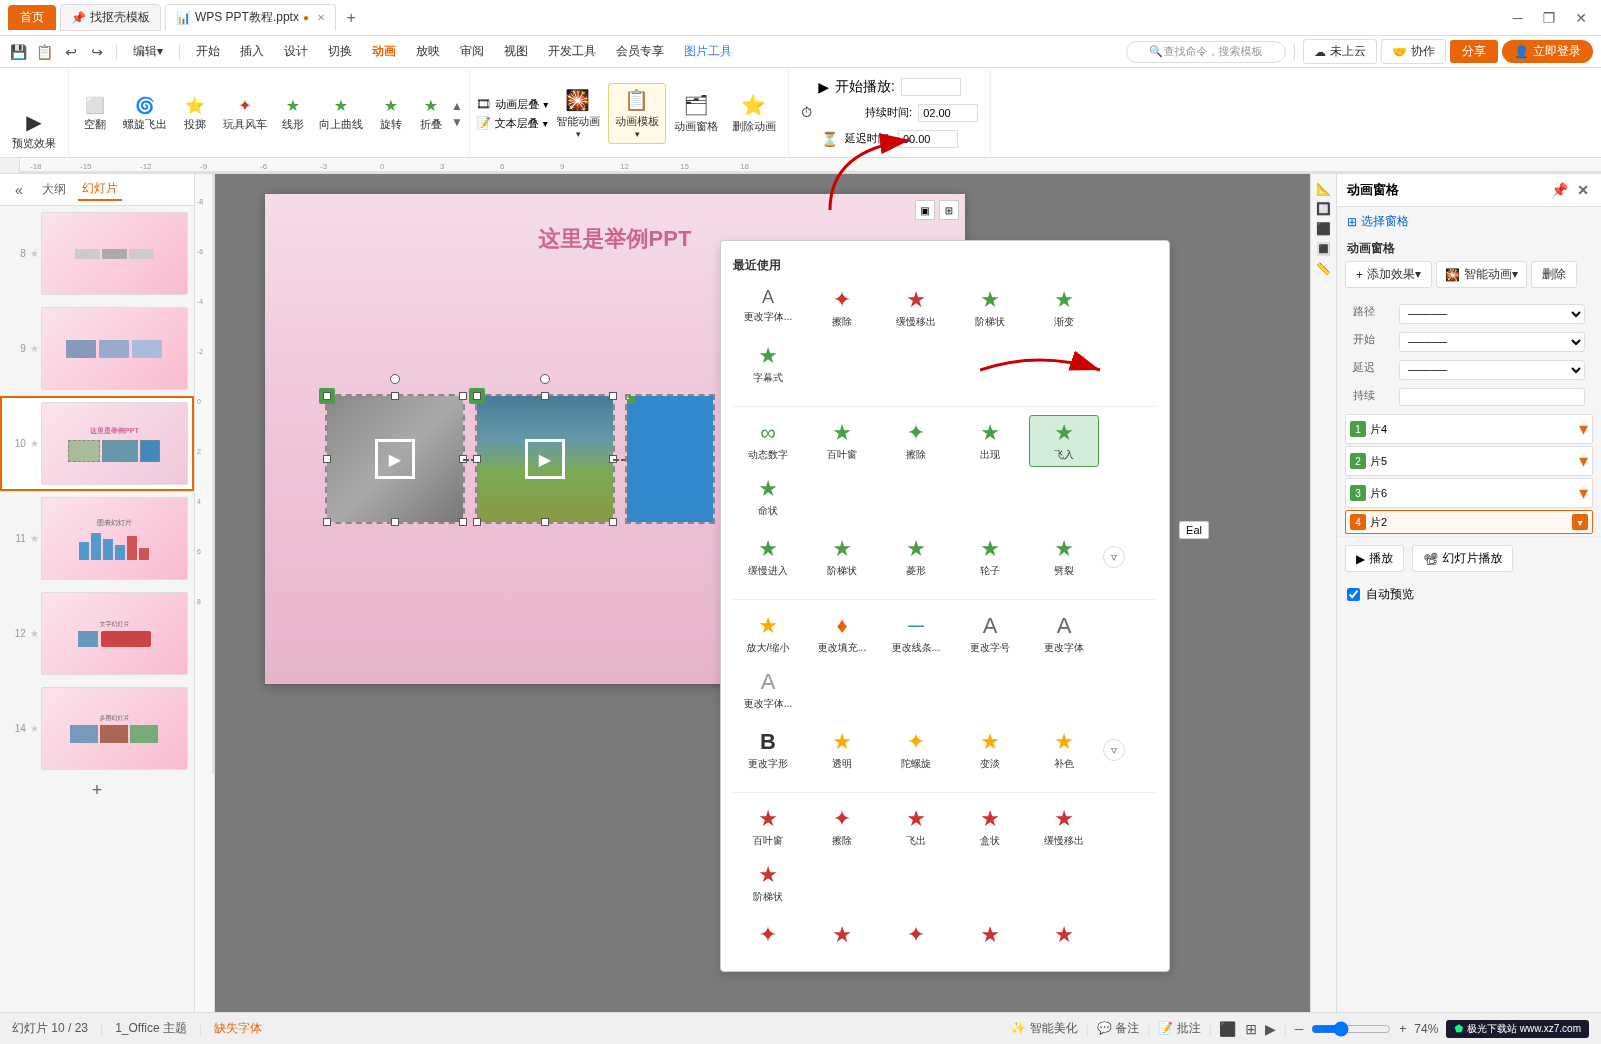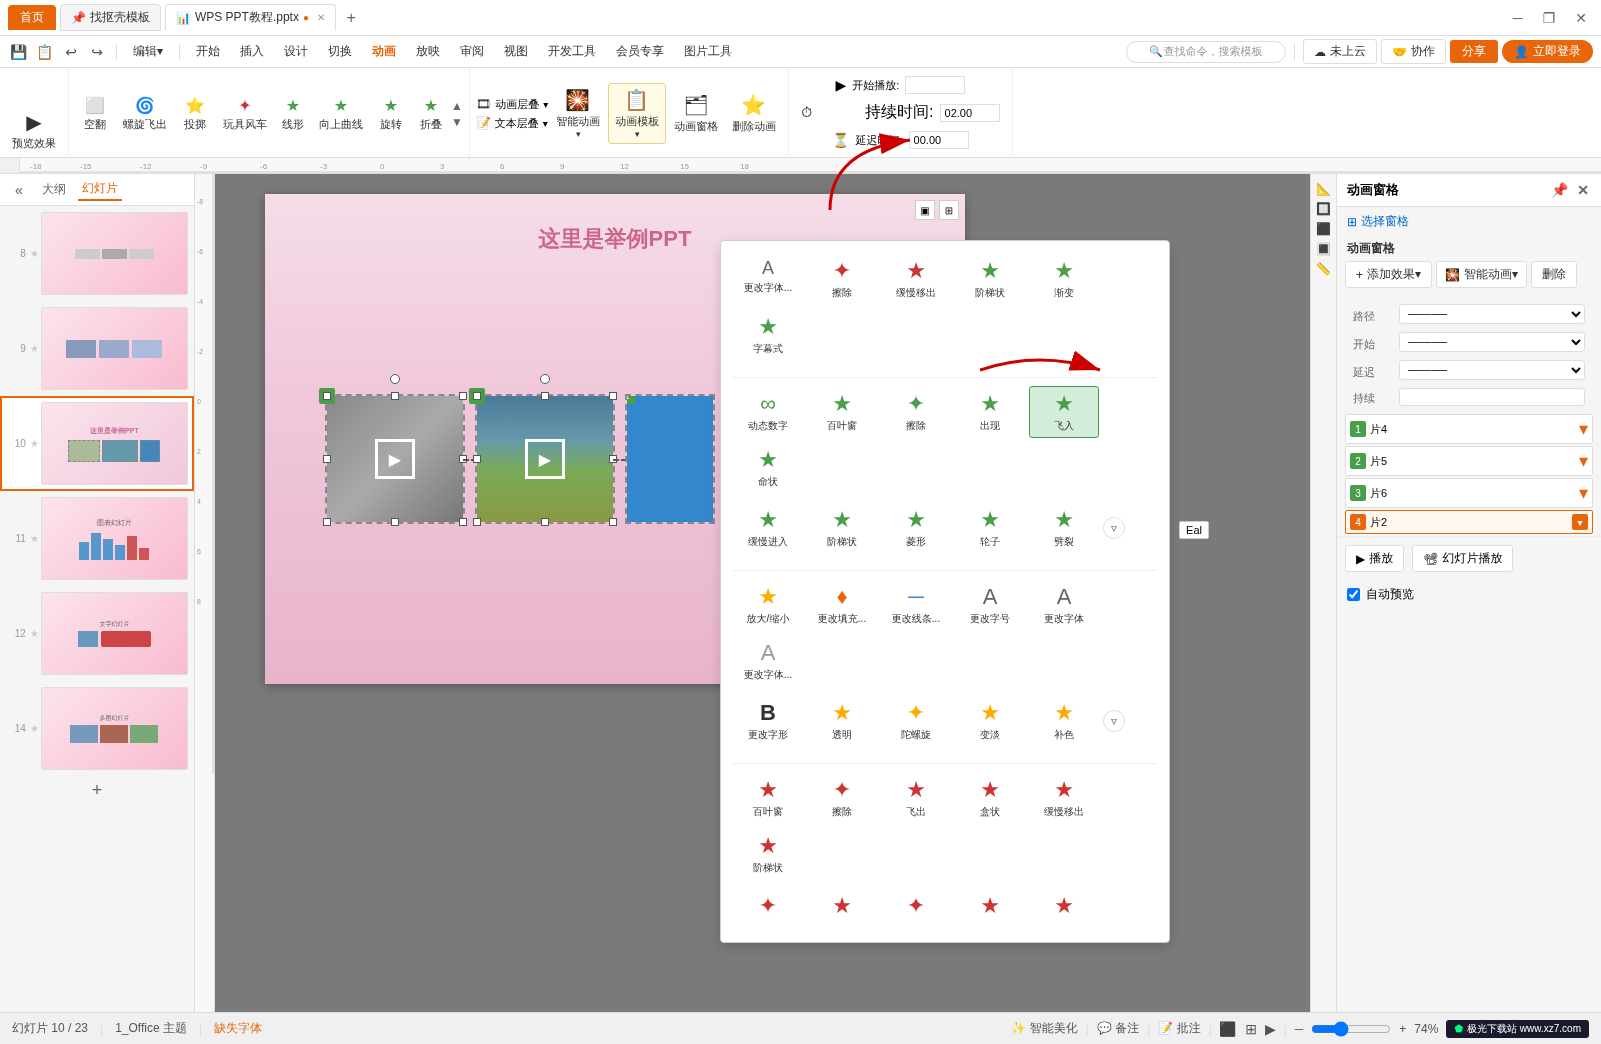--- a/index.html
+++ b/index.html
@@ -439,21 +439,21 @@
       border-radius: 3px;
       cursor: pointer;
       font-size: 12px;
       color: #333;
       background: #fff;
     }
 
     
     .timing-row {
       display: flex;
-      align-items: flex-end;
+      align-items: flex-start;
       gap: 6px;
       padding: 4px 8px;
       font-size: 11px;
     }
     .timing-label { color: #666; min-width: 40px; }
     .timing-select {
       flex: 1;
       border: 1px solid #ddd;
       border-radius: 3px;
       padding: 2px 4px;
@@ -524,21 +524,21 @@
   <div class="menu-item">开始</div>
   <div class="menu-item">插入</div>
   <div class="menu-item">设计</div>
   <div class="menu-item">切换</div>
   <div class="menu-item" style="color:#e8650a;font-weight:bold;">动画</div>
   <div class="menu-item">放映</div>
   <div class="menu-item">审阅</div>
   <div class="menu-item">视图</div>
   <div class="menu-item">开发工具</div>
   <div class="menu-item">会员专享</div>
-  <div class="menu-item" style="color:#404040;font-family:Liberation Mono, monospace;">图片工具</div>
+  <div class="menu-item" style="color:#3b82f6;font-family:Liberation Mono, monospace;">图片工具</div>
   <div style="flex:1;"></div>
   <div class="quick-btn" style="min-width:160px;border:1px solid #ddd;border-radius:14px;padding:0 8px;color:#999;font-size:11px;">🔍 <span>查找命令，搜索模板</span></div>
   <div class="menu-divider"></div>
   <div class="cloud-save-btn">☁ <span>未上云</span></div>
   <div class="collab-btn">🤝 <span>协作</span></div>
   <div class="share-btn">分享</div>
   <div class="login-btn">
     <span>👤</span>
     <span>立即登录</span>
   </div>
@@ -622,26 +622,26 @@
     </div>
     <div class="ribbon-btn" style="min-width:52px;">
       <span class="icon" style="font-size:20px;color:#cc3333;">⭐</span>
       <span class="label">删除动画</span>
     </div>
   </div>
 
   <div class="ribbon-section" style="flex-direction:column;justify-content:center;gap:8px;padding:8px 12px;">
     <div style="display:flex;align-items:center;gap:6px;">
       <span style="font-size:14px;">▶</span>
-      <span style="font-size:11px;">开始播放:</span>
+      <span style="font-size:14px;">开始播放:</span>
       <input type="text" style="width: 60px; border: 1px solid rgb(221, 221, 221); padding: 2px 4px; font-size: 11px;" value="">
     </div>
     <div style="display:flex;align-items:center;gap:6px;">
       <span style="font-size:14px;">⏱</span>
-      <span style="font-size:16px;margin-left:47px;">持续时间:</span>
+      <span style="font-size:11px;margin-left:47px;">持续时间:</span>
       <input type="text" style="width: 60px; border: 1px solid rgb(221, 221, 221); padding: 2px 4px; font-size: 11px;" value="02.00">
     </div>
     <div style="display:flex;align-items:center;gap:6px;">
       <span style="font-size:14px;">⏳</span>
       <span style="font-size:11px;">延迟时间:</span>
       <input type="text" style="width: 60px; border: 1px solid rgb(221, 221, 221); padding: 2px 4px; font-size: 11px;" value="00.00">
     </div>
   </div>
 </div>
 
@@ -980,20 +980,21 @@
   <svg style="position:fixed;top:320px;left:980px;pointer-events:none;z-index:200;" width="200" height="100">
     <defs>
       <marker id="ah2" markerWidth="10" markerHeight="7" refX="10" refY="3.5" orient="auto">
         <polygon points="0 0, 10 3.5, 0 7" fill="#cc0000"></polygon>
       </marker>
     </defs>
     <path d="M 0 50 Q 60 30 120 50" stroke="#cc0000" stroke-width="3" fill="none" marker-end="url(#ah2)"></path>
   </svg>
 
   <div class="anim-section">
+    <div class="anim-section-header">最近使用</div>
     <div class="anim-grid">
       <div class="anim-cell">
         <span class="icon" style="color:#666;font-size:18px;">A</span>
         <span class="name">更改字体...</span>
       </div>
       <div class="anim-cell">
         <span class="icon" style="color:#cc3333;font-size:22px;">✦</span>
         <span class="name">擦除</span>
       </div>
       <div class="anim-cell">

